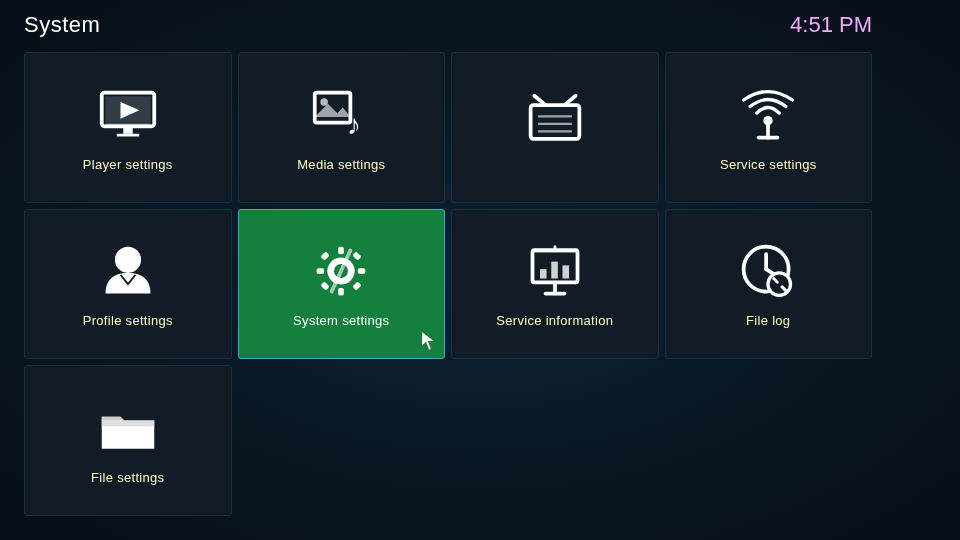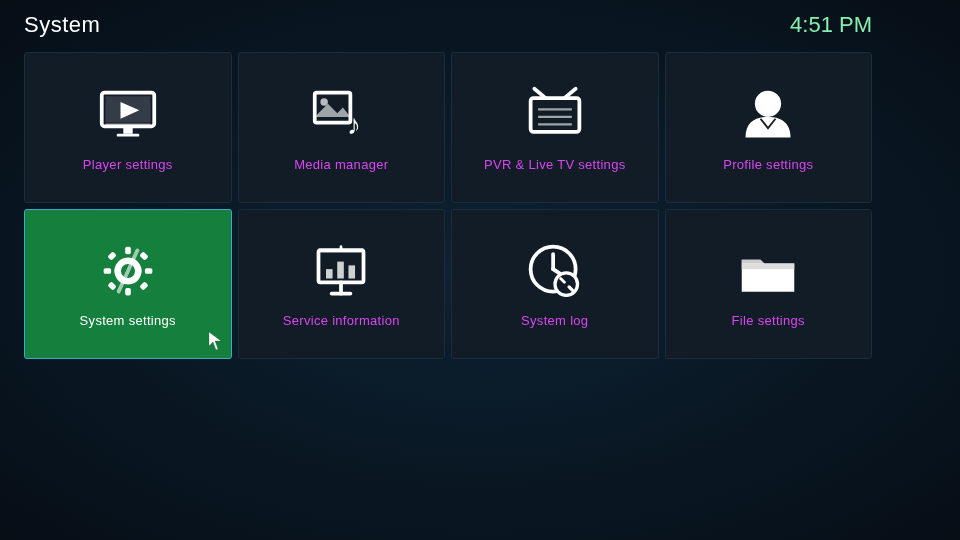--- a/index.html
+++ b/index.html
@@ -41,21 +41,21 @@
     .header-title {
       font-size: 22px;
       font-weight: 300;
       color: #fff;
       letter-spacing: 0.5px;
     }
 
     .header-time {
       font-size: 22px;
       font-weight: 300;
-      color: #86efac;
+      color: #f0abfc;
     }
 
     
     .grid {
       display: grid;
       grid-template-columns: repeat(4, 1fr);
       grid-template-rows: repeat(3, 1fr);
       gap: 6px;
       padding: 6px 24px 16px;
       height: calc(540px - 54px);
@@ -96,21 +96,21 @@
 
     .tile-icon svg {
       width: 60px;
       height: 60px;
       fill: #fff;
     }
 
     .tile-label {
       font-size: 13px;
       font-weight: 400;
-      color: #d946ef;
+      color: #fef9c3;
       text-align: center;
       letter-spacing: 0.3px;
     }
 
     .tile.active .tile-label {
       color: #fff;
     }
 
     
     .cursor-indicator {
@@ -155,41 +155,55 @@
       <div class="tile-icon">
         <svg viewBox="0 0 64 64" xmlns="http://www.w3.org/2000/svg">
 
           <rect x="4" y="8" width="38" height="32" rx="2" fill="none" stroke="#fff" stroke-width="4"></rect>
           <circle cx="14" cy="18" r="4" fill="#fff" opacity="0.7"></circle>
           <polygon points="4,34 18,20 28,30 34,24 42,34" fill="#fff" opacity="0.6"></polygon>
 
           <text x="38" y="52" font-size="30" fill="#fff" font-family="Arial">♪</text>
         </svg>
       </div>
-      <span class="tile-label">Media manager</span>
+      <span class="tile-label">Media settings</span>
     </div>
 
     <div class="tile">
       <div class="tile-icon">
         <svg viewBox="0 0 64 64" xmlns="http://www.w3.org/2000/svg">
 
           <rect x="6" y="14" width="52" height="36" rx="3" fill="none" stroke="#fff" stroke-width="4"></rect>
 
           <line x1="22" y1="14" x2="10" y2="4" stroke="#fff" stroke-width="4" stroke-linecap="round"></line>
 
           <line x1="42" y1="14" x2="54" y2="4" stroke="#fff" stroke-width="4" stroke-linecap="round"></line>
 
           <line x1="14" y1="26" x2="50" y2="26" stroke="#fff" stroke-width="2.5" opacity="0.6"></line>
           <line x1="14" y1="34" x2="50" y2="34" stroke="#fff" stroke-width="2.5" opacity="0.6"></line>
           <line x1="14" y1="42" x2="50" y2="42" stroke="#fff" stroke-width="2.5" opacity="0.6"></line>
         </svg>
       </div>
-      <span class="tile-label">PVR &amp; Live TV settings</span>
-    </div>
-
+    </div>
+
+    <div class="tile">
+      <div class="tile-icon">
+        <svg viewBox="0 0 64 64" xmlns="http://www.w3.org/2000/svg">
+
+          <circle cx="32" cy="38" r="5" fill="#fff"></circle>
+          <path d="M20,30 Q32,18 44,30" fill="none" stroke="#fff" stroke-width="3.5" stroke-linecap="round"></path>
+          <path d="M13,23 Q32,8 51,23" fill="none" stroke="#fff" stroke-width="3.5" stroke-linecap="round"></path>
+          <path d="M6,16 Q32,-2 58,16" fill="none" stroke="#fff" stroke-width="3.5" stroke-linecap="round"></path>
+
+          <line x1="32" y1="43" x2="32" y2="56" stroke="#fff" stroke-width="4" stroke-linecap="round"></line>
+          <line x1="22" y1="56" x2="42" y2="56" stroke="#fff" stroke-width="4" stroke-linecap="round"></line>
+        </svg>
+      </div>
+      <span class="tile-label">Service settings</span>
+    </div>
 
 
 
     <div class="tile">
       <div class="tile-icon">
         <svg viewBox="0 0 64 64" xmlns="http://www.w3.org/2000/svg">
 
           <circle cx="32" cy="20" r="14" fill="#fff"></circle>
 
           <path d="M8,56 C8,40 18,34 32,34 C46,34 56,40 56,56 Z" fill="#fff"></path>
@@ -253,21 +267,21 @@
           <circle cx="30" cy="30" r="24" fill="none" stroke="#fff" stroke-width="4"></circle>
 
           <line x1="30" y1="30" x2="30" y2="14" stroke="#fff" stroke-width="4" stroke-linecap="round"></line>
           <line x1="30" y1="30" x2="42" y2="38" stroke="#fff" stroke-width="4" stroke-linecap="round"></line>
 
           <circle cx="44" cy="46" r="12" fill="#111c27" stroke="#fff" stroke-width="3.5"></circle>
           <line x1="42" y1="44" x2="38" y2="40" stroke="#fff" stroke-width="3" stroke-linecap="round"></line>
           <line x1="52" y1="54" x2="47" y2="49" stroke="#fff" stroke-width="3.5" stroke-linecap="round"></line>
         </svg>
       </div>
-      <span class="tile-label">System log</span>
+      <span class="tile-label">File log</span>
     </div>
 
     <div class="tile">
       <div class="tile-icon">
         <svg viewBox="0 0 64 64" xmlns="http://www.w3.org/2000/svg">
 
           <path d="M4,20 L4,54 L60,54 L60,24 L28,24 L24,20 Z" fill="#fff"></path>
 
           <path d="M4,20 L24,20 L28,24 L4,24 Z" fill="#ccc"></path>
 

